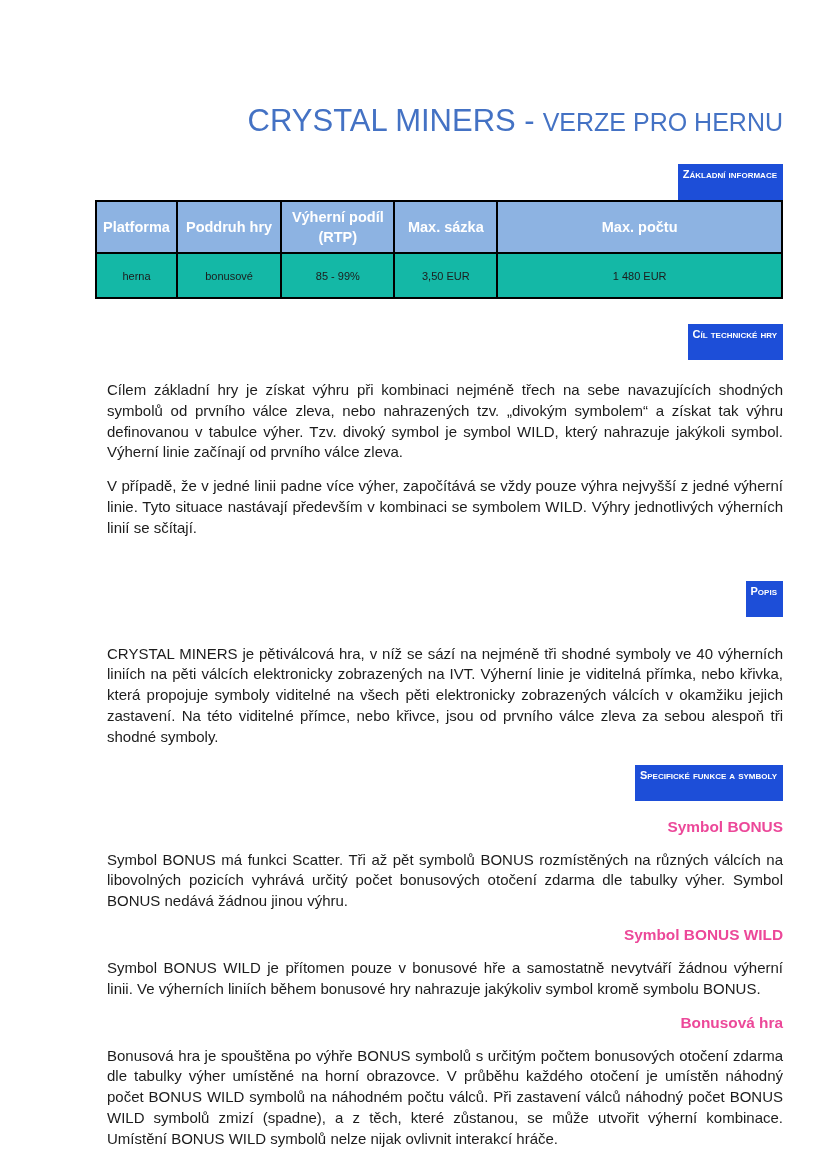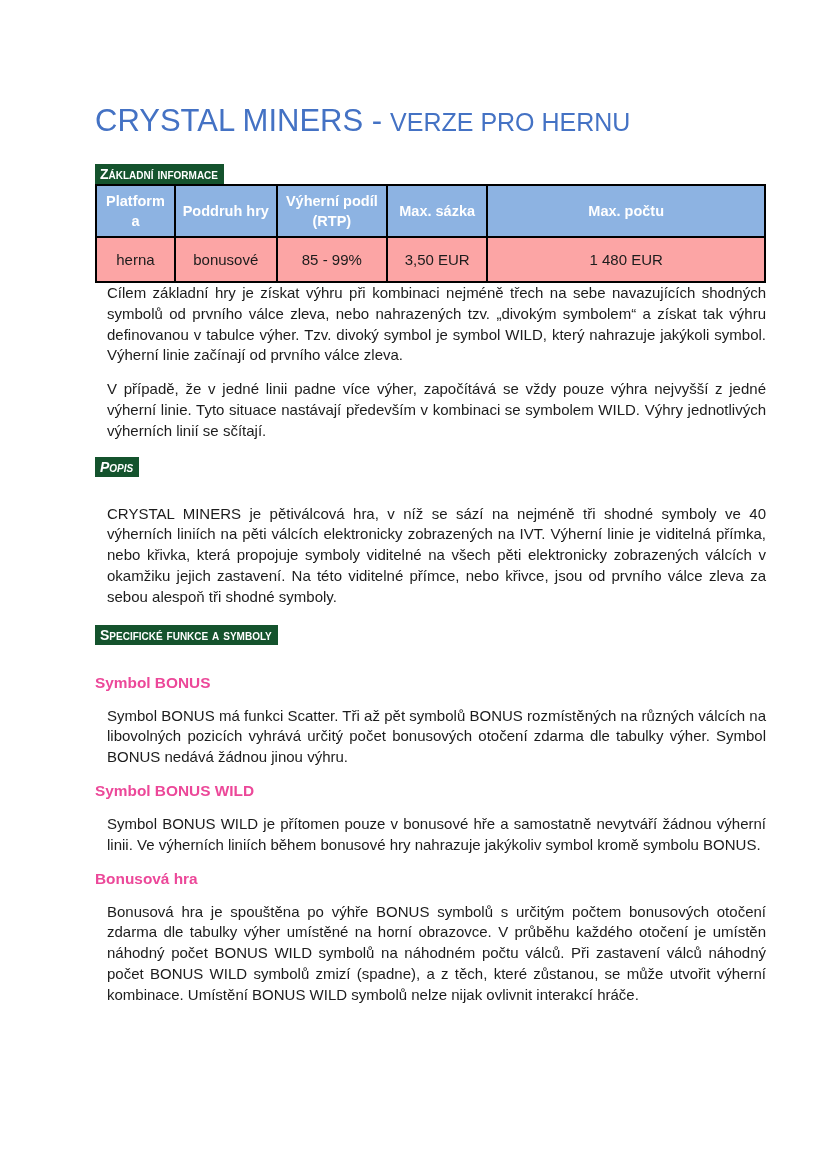--- a/index.html
+++ b/index.html
@@ -5,49 +5,49 @@
   html, body { margin: 0; padding: 0; background: #ffffff; }
   body {
     width: 827px; height: 1169px;
     font-family: "Liberation Sans", sans-serif;
     color: #1c1c1c;
     overflow: hidden;
   }
   .page {
     box-sizing: border-box;
     width: 827px; height: 1169px;
-    padding: 101px 61px 20px 95px;
+    padding: 101px 44px 20px 95px;
     display: flex;
     flex-direction: column;
-    align-items: flex-start;
+    align-items: flex-end;
   }
   h1.doc-title {
     margin: 0 0 22px 0;
     font-weight: 400;
     color: #4472C4;
     font-size: 31px;
     line-height: 39px;
     white-space: nowrap;
   }
   h1 .title-sub { font-size: 25px; margin-left: 8px; }
   .section-bar {
-    background: #14532d;
+    background: #1d4ed8;
     color: #ffffff;
     font-weight: 700;
     font-variant: small-caps;
-    font-size: 14px;
+    font-size: 11px;
     line-height: 16px;
-    height: 20px;
+    height: 36px;
     box-sizing: border-box;
     padding: 2px 6px 2px 5px;
     flex: none;
   }
   .bar-goal   { margin-top: 25px; margin-bottom: 20px; }
-  .bar-popis  { margin-top: 2px; margin-bottom: 27px; font-style: italic; }
-  .bar-features { margin-top: 4px; margin-bottom: 28px; }
+  .bar-popis  { margin-top: 29px; margin-bottom: 27px; }
+  .bar-features { margin-top: 4px; margin-bottom: 16px; }
   table.info-table {
     border-collapse: collapse;
     width: 100%;
     table-layout: fixed;
     flex: none;
     border-radius: 11px;
   }
   table.info-table th, table.info-table td {
     border: 2px solid #000000;
     text-align: center;
@@ -58,22 +58,22 @@
   }
   table.info-table th {
     background: #8DB3E2;
     color: #ffffff;
     font-weight: 700;
     font-size: 14.5px;
     line-height: 20px;
     height: 52px;
   }
   table.info-table td {
-    background: #fca5a5;
-    font-size: 15px;
+    background: #14b8a6;
+    font-size: 11px;
     height: 45px;
   }
   .col-1 { width: 11.8%; }
   .col-2 { width: 15.2%; }
   .col-3 { width: 16.5%; }
   .col-4 { width: 15.0%; }
   .col-5 { width: 41.5%; }
   p.body-text {
     margin: 0 0 13px 12px;
     font-size: 15px;
@@ -120,20 +120,23 @@
       <tr>
         <td>herna</td>
         <td>bonusové</td>
         <td>85 - 99%</td>
         <td>3,50 EUR</td>
         <td>1 480 EUR</td>
       </tr>
     </tbody>
   </table>
 
+  <div class="section-bar bar-goal">
+    <span>Cíl technické hry</span>
+  </div>
   <p class="body-text">Cílem základní hry je získat výhru při kombinaci nejméně třech na sebe navazujících shodných symbolů od prvního válce zleva, nebo nahrazených tzv. „divokým symbolem“ a získat tak výhru definovanou v tabulce výher. Tzv. divoký symbol je symbol WILD, který nahrazuje jakýkoli symbol. Výherní linie začínají od prvního válce zleva.</p>
   <p class="body-text">V případě, že v jedné linii padne více výher, započítává se vždy pouze výhra nejvyšší z jedné výherní linie. Tyto situace nastávají především v kombinaci se symbolem WILD. Výhry jednotlivých výherních linií se sčítají.</p>
 
   <div class="section-bar bar-popis">
     <span>Popis</span>
   </div>
   <p class="body-text">CRYSTAL MINERS je pětiválcová hra, v níž se sází na nejméně tři shodné symboly ve 40 výherních liniích na pěti válcích elektronicky zobrazených na IVT. Výherní linie je viditelná přímka, nebo křivka, která propojuje symboly viditelné na všech pěti elektronicky zobrazených válcích v okamžiku jejich zastavení. Na této viditelné přímce, nebo křivce, jsou od prvního válce zleva za sebou alespoň tři shodné symboly.</p>
 
   <div class="section-bar bar-features">
     <span>Specifické funkce a symboly</span>

